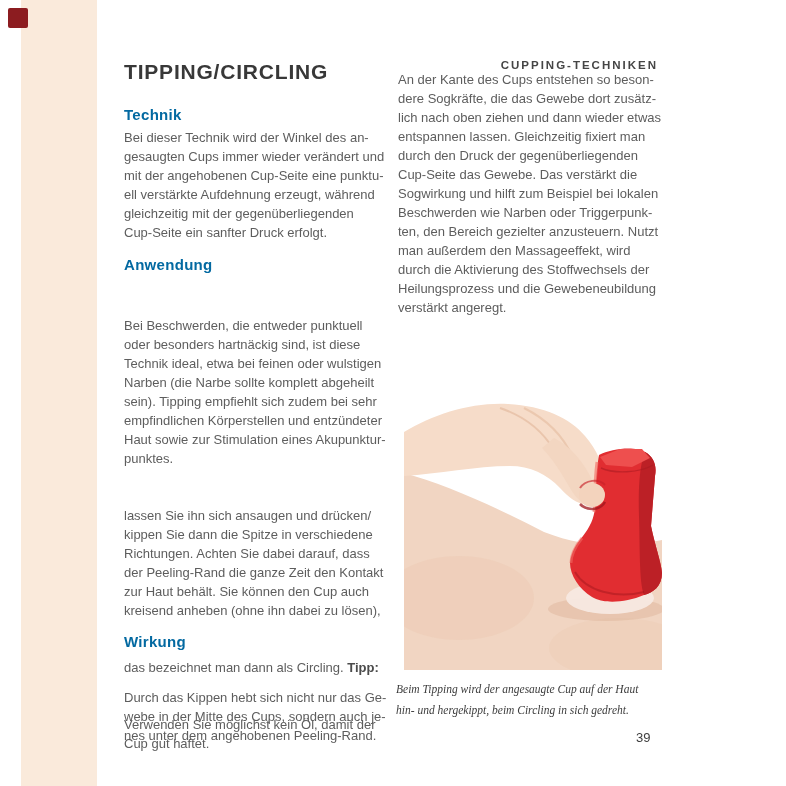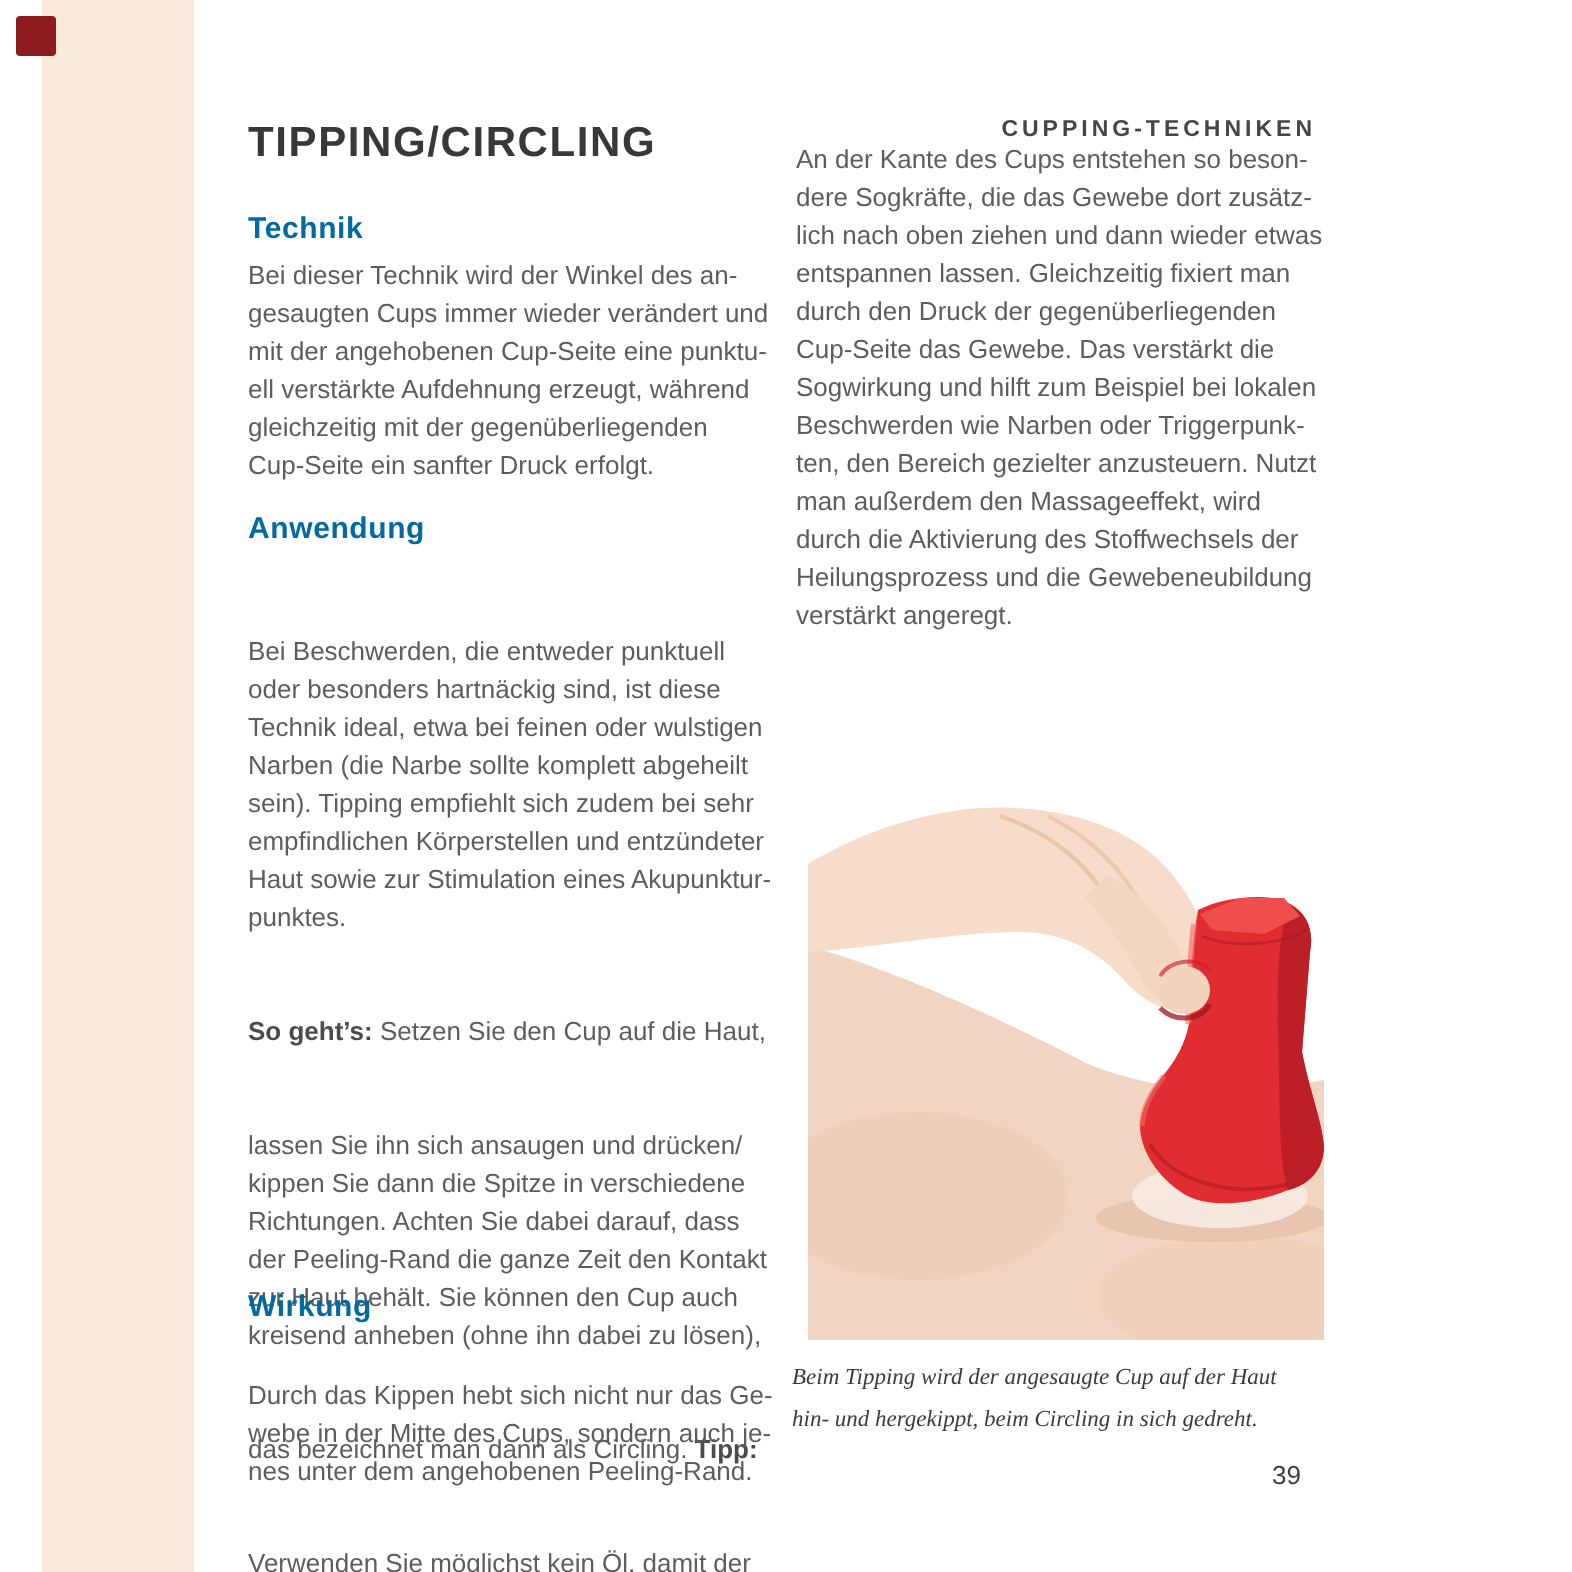--- a/index.html
+++ b/index.html
@@ -42,33 +42,32 @@
 <div class="abs goldh" style="left:124px;top:256px;">Anwendung</div>
 <div class="abs bodytxt" style="left:124px;top:278px;">
   <div>Bei Beschwerden, die entweder punktuell
 oder besonders hartnäckig sind, ist diese
 Technik ideal, etwa bei feinen oder wulstigen
 Narben (die Narbe sollte komplett abgeheilt
 sein). Tipping empfiehlt sich zudem bei sehr
 empfindlichen Körperstellen und entzündeter
 Haut sowie zur Stimulation eines Akupunktur-
 punktes.</div>
-  <div><span class="b">So geht’s:</span><span> Setzen Sie den Cup auf die Haut,</span></div>
   <div>lassen Sie ihn sich ansaugen und drücken/
 kippen Sie dann die Spitze in verschiedene
 Richtungen. Achten Sie dabei darauf, dass
 der Peeling-Rand die ganze Zeit den Kontakt
 zur Haut behält. Sie können den Cup auch
 kreisend anheben (ohne ihn dabei zu lösen),</div>
   <div><span>das bezeichnet man dann als Circling. </span><span class="b">Tipp:</span></div>
   <div>Verwenden Sie möglichst kein Öl, damit der
 Cup gut haftet.</div>
 </div>
 
-<div class="abs goldh" style="left:124px;top:633px;margin-top:12px;">Wirkung</div>
+<div class="abs goldh" style="left:124px;top:633px;">Wirkung</div>
 <div class="abs bodytxt" style="left:124px;top:688px;">Durch das Kippen hebt sich nicht nur das Ge-
 webe in der Mitte des Cups, sondern auch je-
 nes unter dem angehobenen Peeling-Rand.</div>
 
 <div class="abs bodytxt" style="left:398px;top:70px;">An der Kante des Cups entstehen so beson-
 dere Sogkräfte, die das Gewebe dort zusätz-
 lich nach oben ziehen und dann wieder etwas
 entspannen lassen. Gleichzeitig fixiert man
 durch den Druck der gegenüberliegenden
 Cup-Seite das Gewebe. Das verstärkt die

